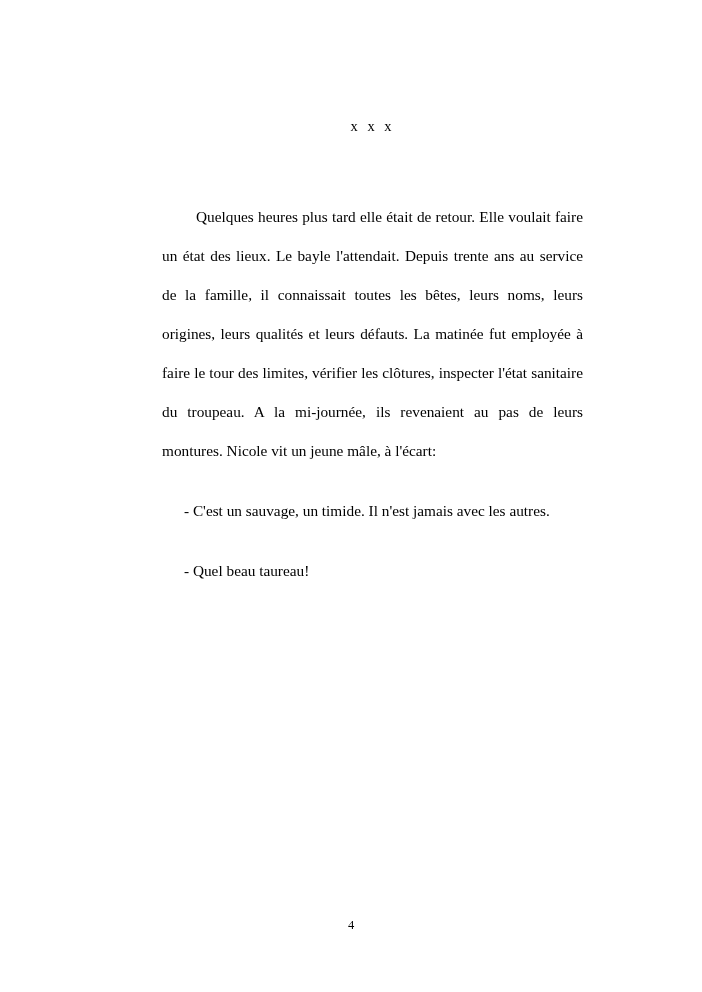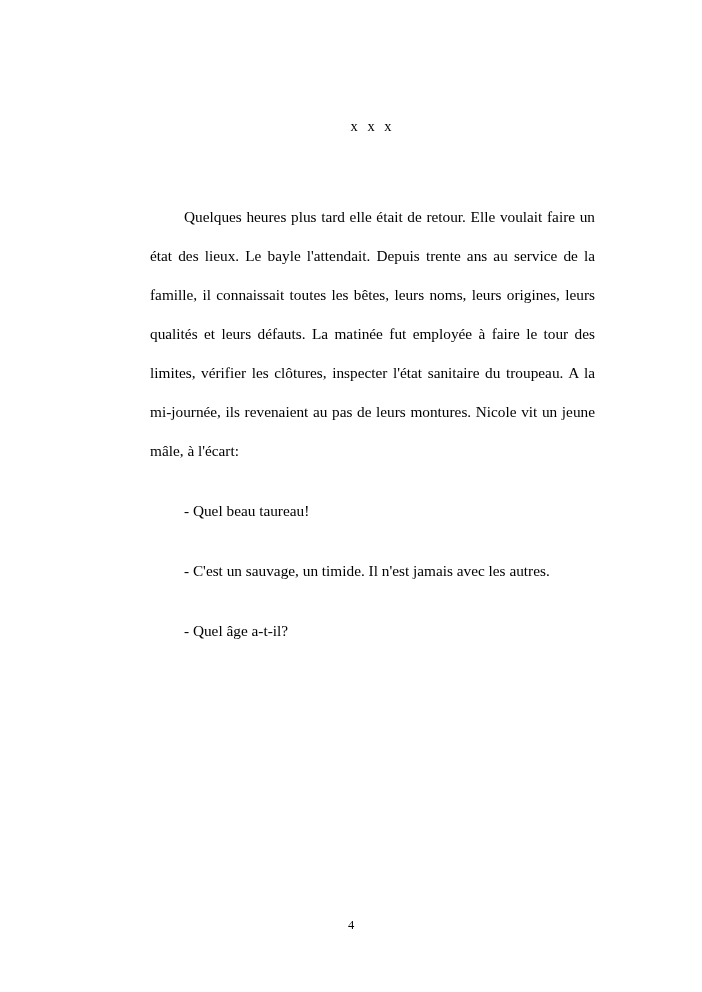--- a/index.html
+++ b/index.html
@@ -34,21 +34,21 @@
     font-size: 14.5px;
     letter-spacing: 3px;
     margin-top: 118px;
     margin-bottom: 0;
   }
   .para {
     font-size: 15.3px;
     line-height: 39px;
     text-align: justify;
     text-justify: inter-word;
-    margin: 0;
+    margin: 12px;
   }
   .para.first {
     margin-top: 62px;
     text-indent: 34px;
   }
   .dialogue {
     font-size: 15.3px;
     line-height: 39px;
     text-align: justify;
     margin: 0;
@@ -70,24 +70,23 @@
 </head>
 <body>
 
 <div class="page">
   <div class="content">
 
     <div class="scene-break">x x x</div>
 
     <p class="para first">Quelques heures plus tard elle était de retour. Elle voulait faire un état des lieux. Le bayle l'attendait. Depuis trente ans au service de la famille, il connaissait toutes les bêtes, leurs noms, leurs origines, leurs qualités et leurs défauts. La matinée fut employée à faire le tour des limites, vérifier les clôtures, inspecter l'état sanitaire du troupeau. A la mi-journée, ils revenaient au pas de leurs montures. Nicole vit un jeune mâle, à l'écart:</p>
 
+    <p class="dialogue">- C'est un sauvage, un timide. Il n'est jamais avec les autres.</p>
+
     <p class="dialogue">- Quel beau taureau!</p>
 
-    <p class="dialogue">- C'est un sauvage, un timide. Il n'est jamais avec les autres.</p>
-
-    <p class="dialogue">- Quel âge a-t-il?</p>
 
 
 
   </div>
 
   <div class="page-number">4</div>
 </div>
 
 </body></html>

